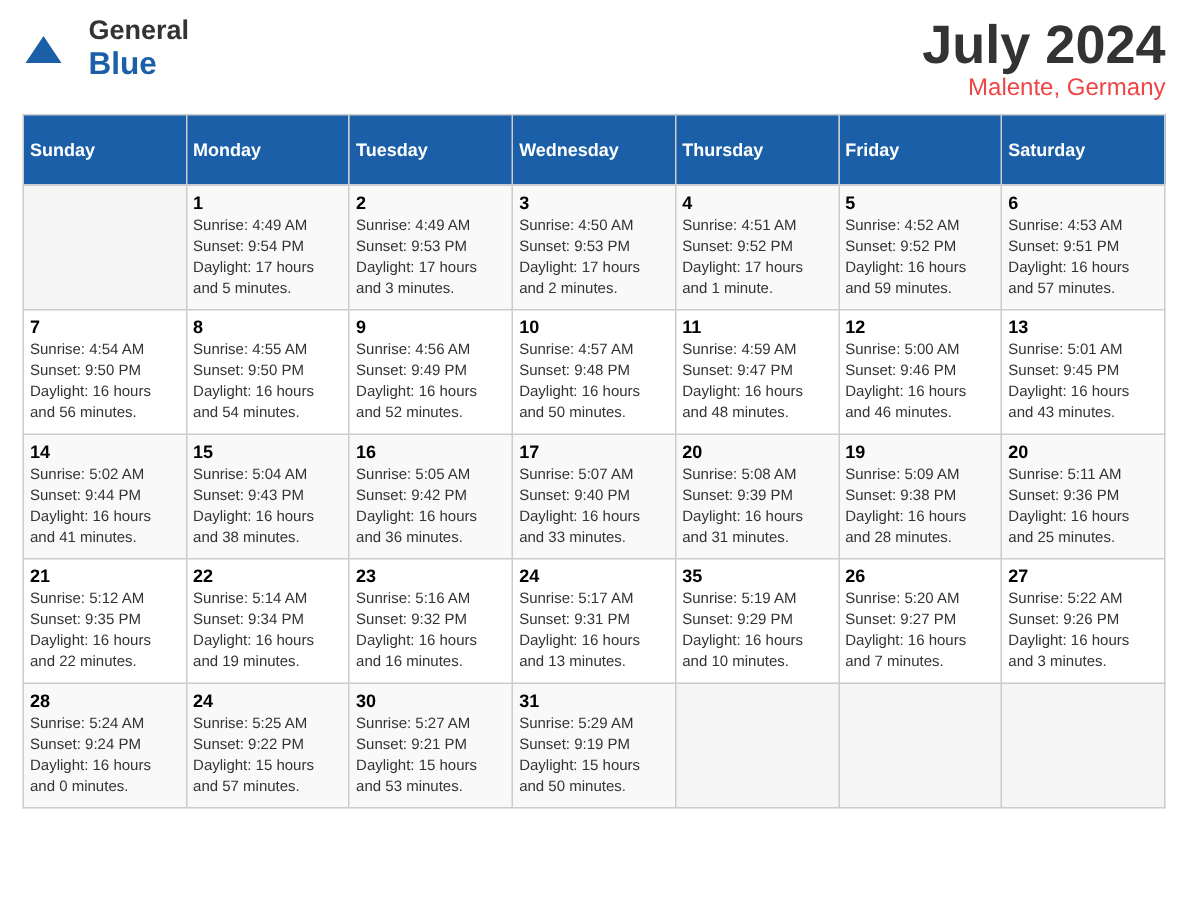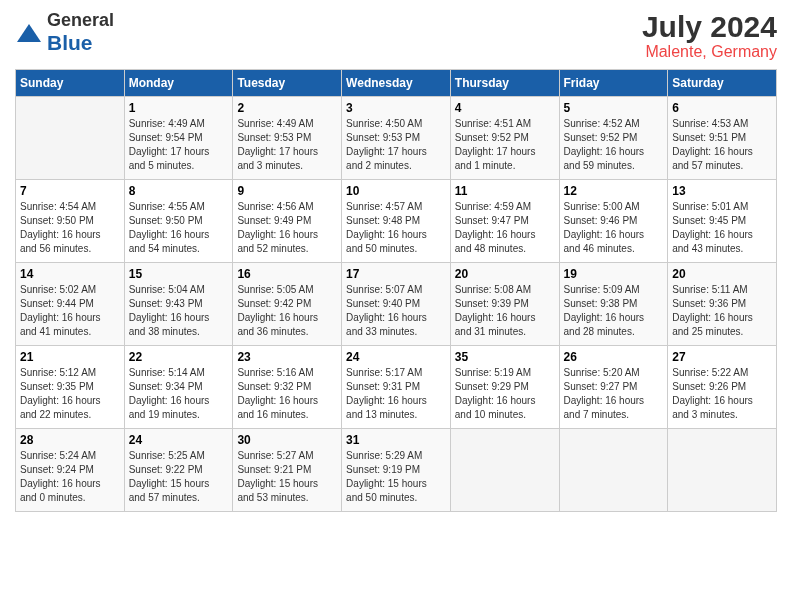--- a/index.html
+++ b/index.html
@@ -12,60 +12,60 @@
     }
     .header {
       display: flex;
       justify-content: space-between;
       align-items: flex-start;
       margin-bottom: 8px;
     }
     .logo {
       display: flex;
       align-items: center;
-      gap: 4px;
+      gap: 16px;
     }
     .logo-text-general {
       font-size: 18px;
       font-weight: bold;
       color: #333;
     }
     .logo-text-blue {
       font-size: 21px;
       font-weight: bold;
       color: #1a5fa8;
     }
     .logo-icon {
       width: 28px;
       height: 22px;
     }
     .title-block {
       text-align: right;
     }
     .month-year {
-      font-size: 30px;
+      font-size: 36px;
       font-weight: bold;
       color: #333;
       line-height: 1.1;
     }
     .location {
       font-size: 16px;
       color: #ef4444;
     }
     table {
       width: 100%;
       border-collapse: collapse;
       font-size: 10.5px;
     }
     thead tr th {
       background-color: #1a5fa8;
       color: #fff;
       font-size: 12px;
       font-weight: bold;
-      padding: 6px 4px;
+      padding: 16px 4px;
       border: 1px solid #ccc;
       text-align: left;
     }
     tbody tr td {
       border: 1px solid #ccc;
       vertical-align: top;
       padding: 4px 4px 6px 4px;
       width: calc(100% / 7);
       min-height: 80px;
     }

